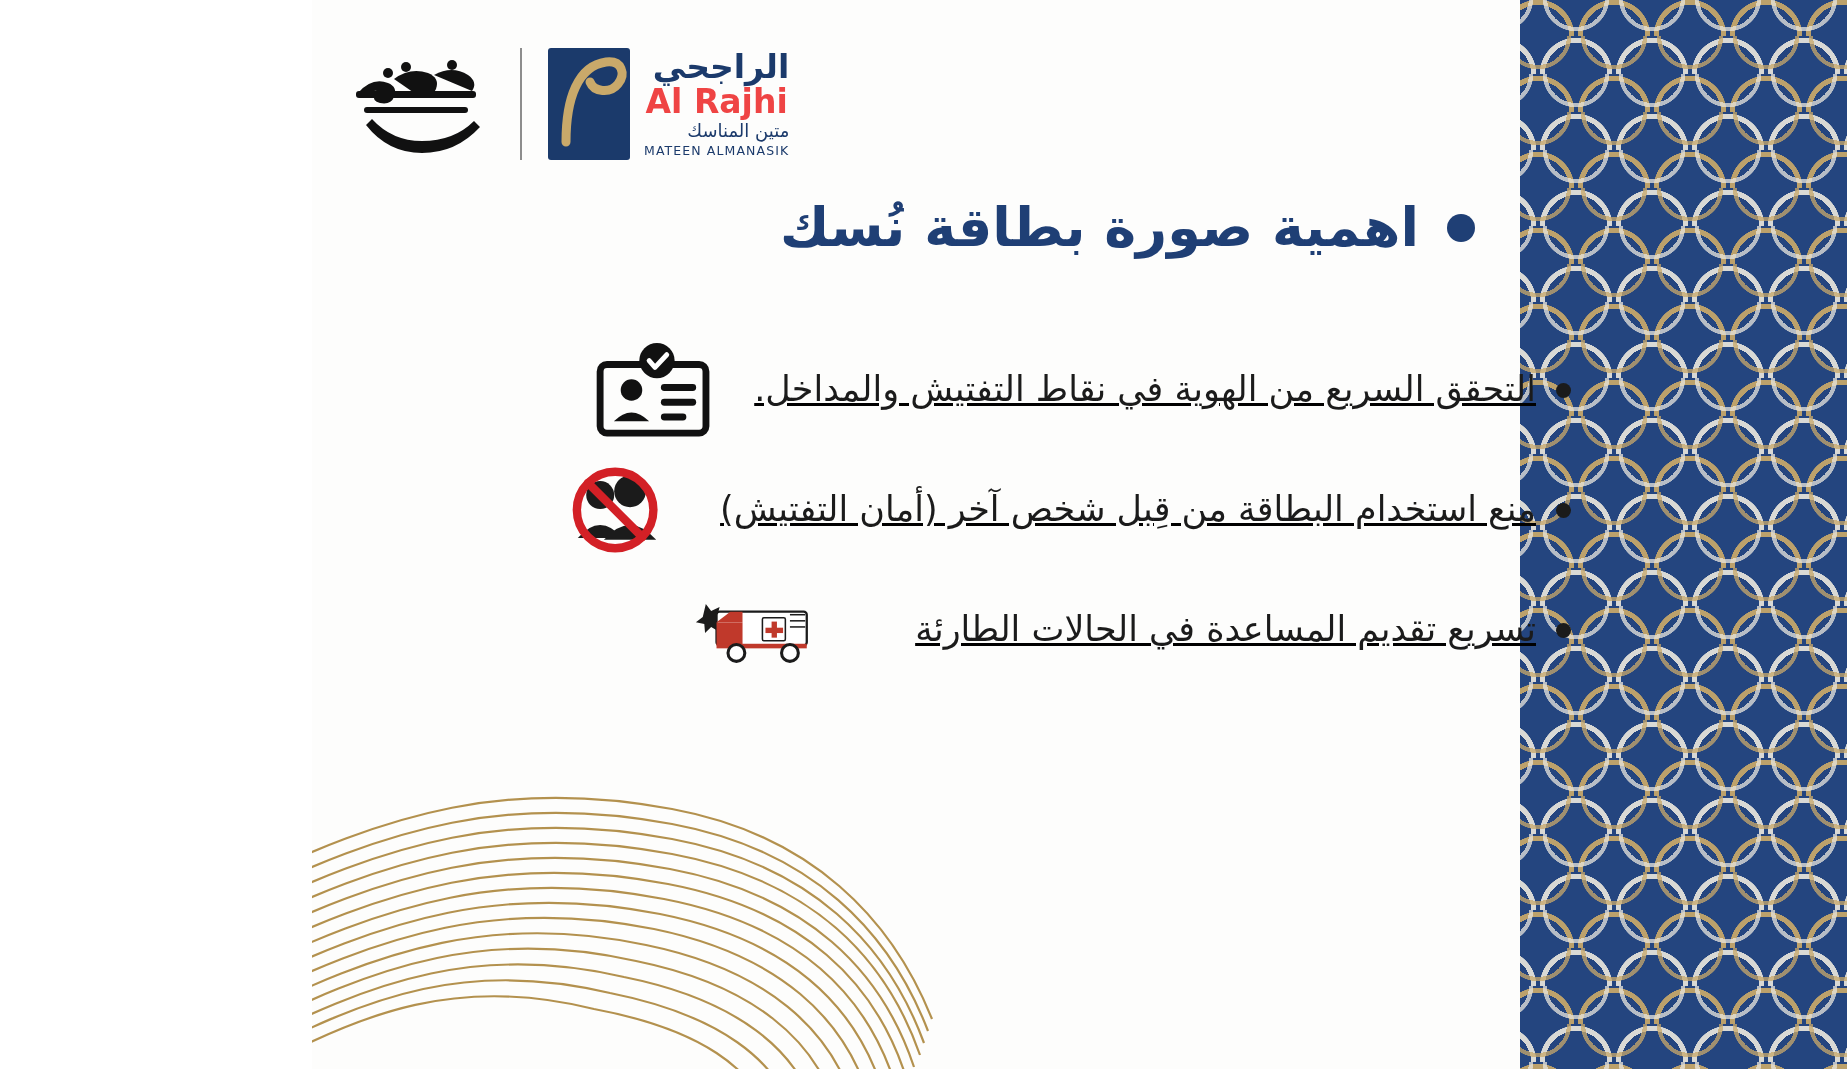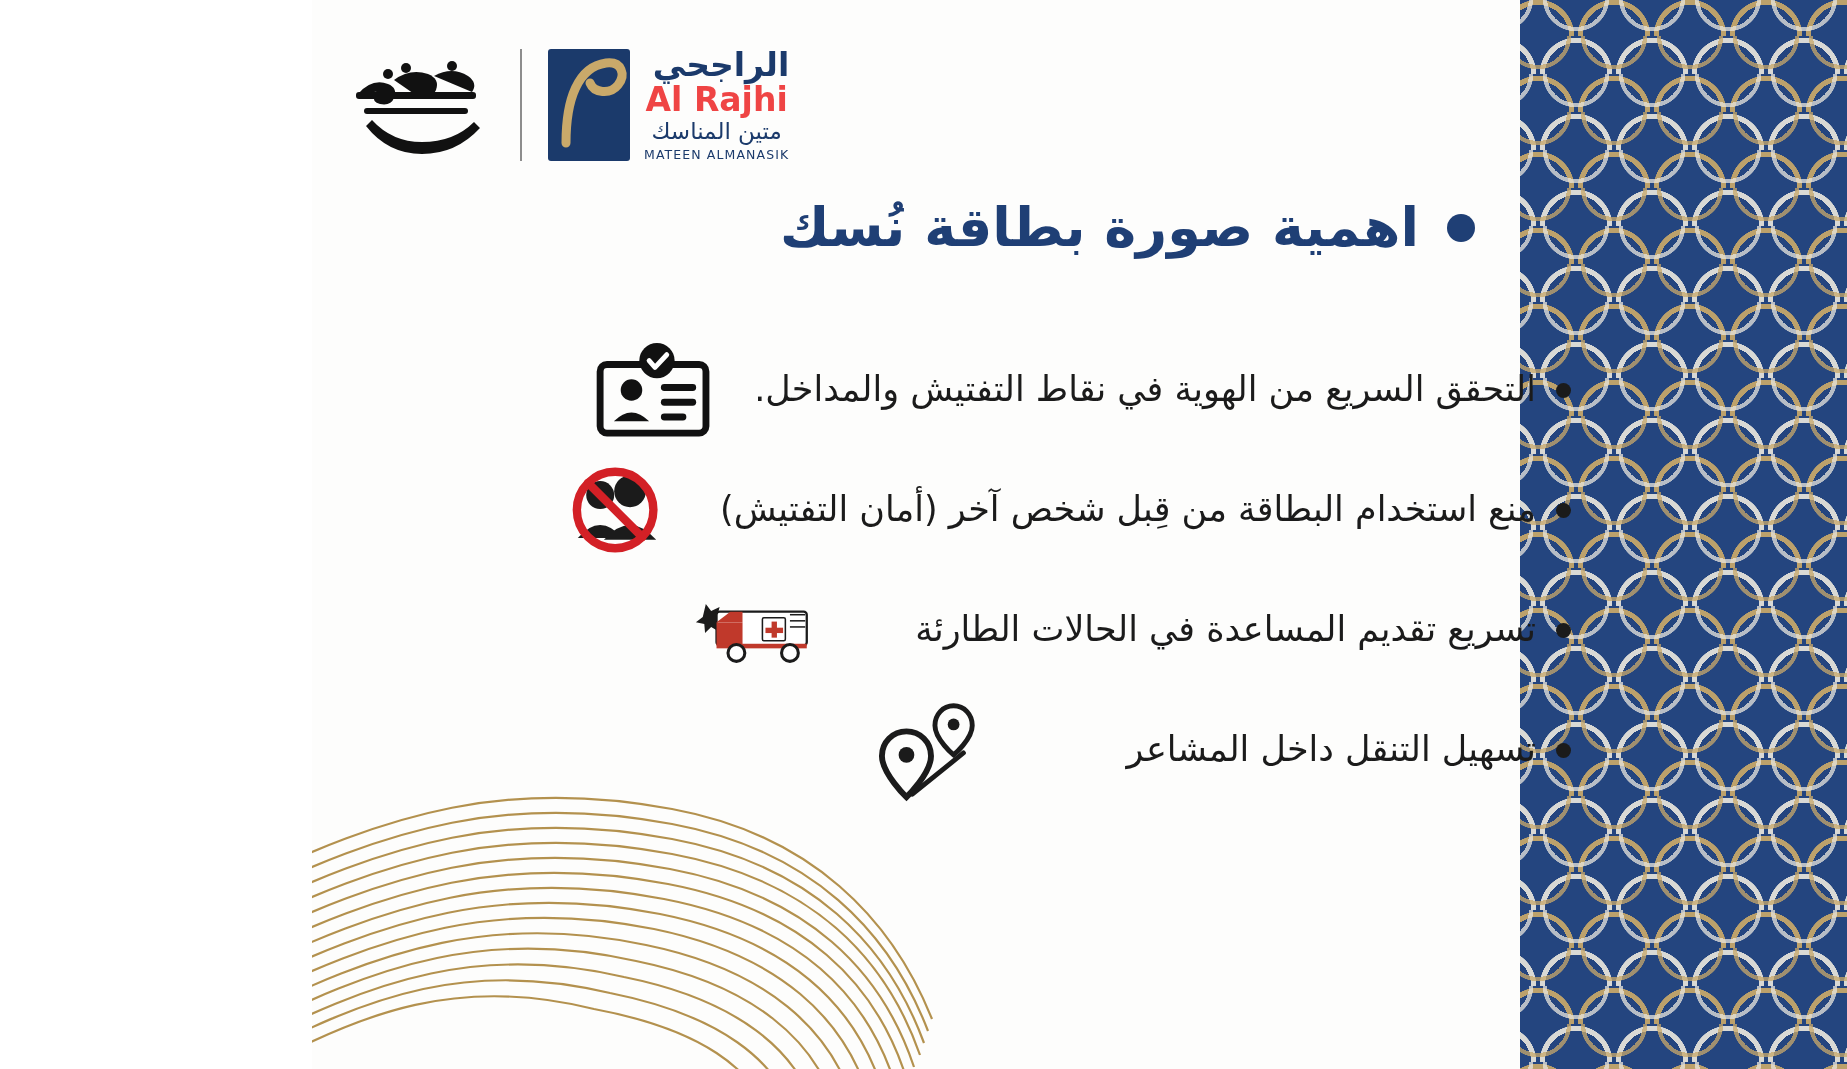--- a/index.html
+++ b/index.html
@@ -100,25 +100,24 @@
   }
   .logo-rajhi-en {
     font-size: 33px;
     font-weight: 700;
     line-height: 1.05;
     color: #ef4444;
     direction: ltr;
     text-align: center;
   }
   .logo-rajhi-sub-ar {
-    font-size: 23px;
+    font-size: 18px;
     letter-spacing: 4px;
     color: #1b3a6b;
     line-height: 1.3;
-    text-align: center;
   }
   .logo-rajhi-sub-en {
     font-size: 12.5px;
     letter-spacing: 1.1px;
     font-weight: 400;
     color: #1b3a6b;
     direction: ltr;
     text-align: left;
   }
   .logo-mark {
@@ -162,20 +161,21 @@
     width: 1520px;
   }
   .bullet-row {
     display: flex;
     flex-direction: row;
     align-items: center;
     justify-content: flex-start;
     direction: rtl;
     height: 120px;
     padding-right: 276px;
+    text-decoration: underline;
   }
   .bullet-dot {
     width: 15px;
     height: 15px;
     border-radius: 50%;
     background: #1b1b1b;
     flex: 0 0 auto;
     margin-left: 20px;
   }
   .bullet-text {
@@ -315,28 +315,15 @@
           <line x1="132" y1="30" x2="152" y2="30" stroke="#1b1b1b" stroke-width="2"></line>
           <line x1="132" y1="38" x2="152" y2="38" stroke="#1b1b1b" stroke-width="2"></line>
           <line x1="132" y1="46" x2="152" y2="46" stroke="#1b1b1b" stroke-width="2"></line>
           <rect x="36" y="68" width="118" height="6" fill="#c0392b"></rect>
           <circle cx="62" cy="80" r="11" fill="#ffffff" stroke="#1b1b1b" stroke-width="4"></circle>
           <circle cx="132" cy="80" r="11" fill="#ffffff" stroke="#1b1b1b" stroke-width="4"></circle>
         </svg>
       </span>
     </div>
 
-    <div class="bullet-row row-4">
-      <span class="bullet-dot"></span>
-      <span class="bullet-text">تسهيل التنقل داخل المشاعر</span>
-      <span class="bullet-icon">
-        <svg viewBox="0 0 120 110" width="120" height="108" aria-hidden="true">
-          <path d="M82 10 c11 0 19 9 19 20 c0 14 -19 30 -19 30 c0 0 -19 -16 -19 -30 c0 -11 8 -20 19 -20z" fill="none" stroke="#1b1b1b" stroke-width="5"></path>
-          <circle cx="82" cy="29" r="6" fill="#1b1b1b"></circle>
-          <path d="M34 36 c14 0 25 11 25 25 c0 18 -25 42 -25 42 c0 0 -25 -24 -25 -42 c0 -14 11 -25 25 -25z" fill="none" stroke="#1b1b1b" stroke-width="6"></path>
-          <circle cx="34" cy="60" r="8" fill="#1b1b1b"></circle>
-          <line x1="40" y1="100" x2="92" y2="58" stroke="#1b1b1b" stroke-width="5" stroke-linecap="round"></line>
-        </svg>
-      </span>
-    </div>
 
   </div>
 </div>
 
 </body></html>

